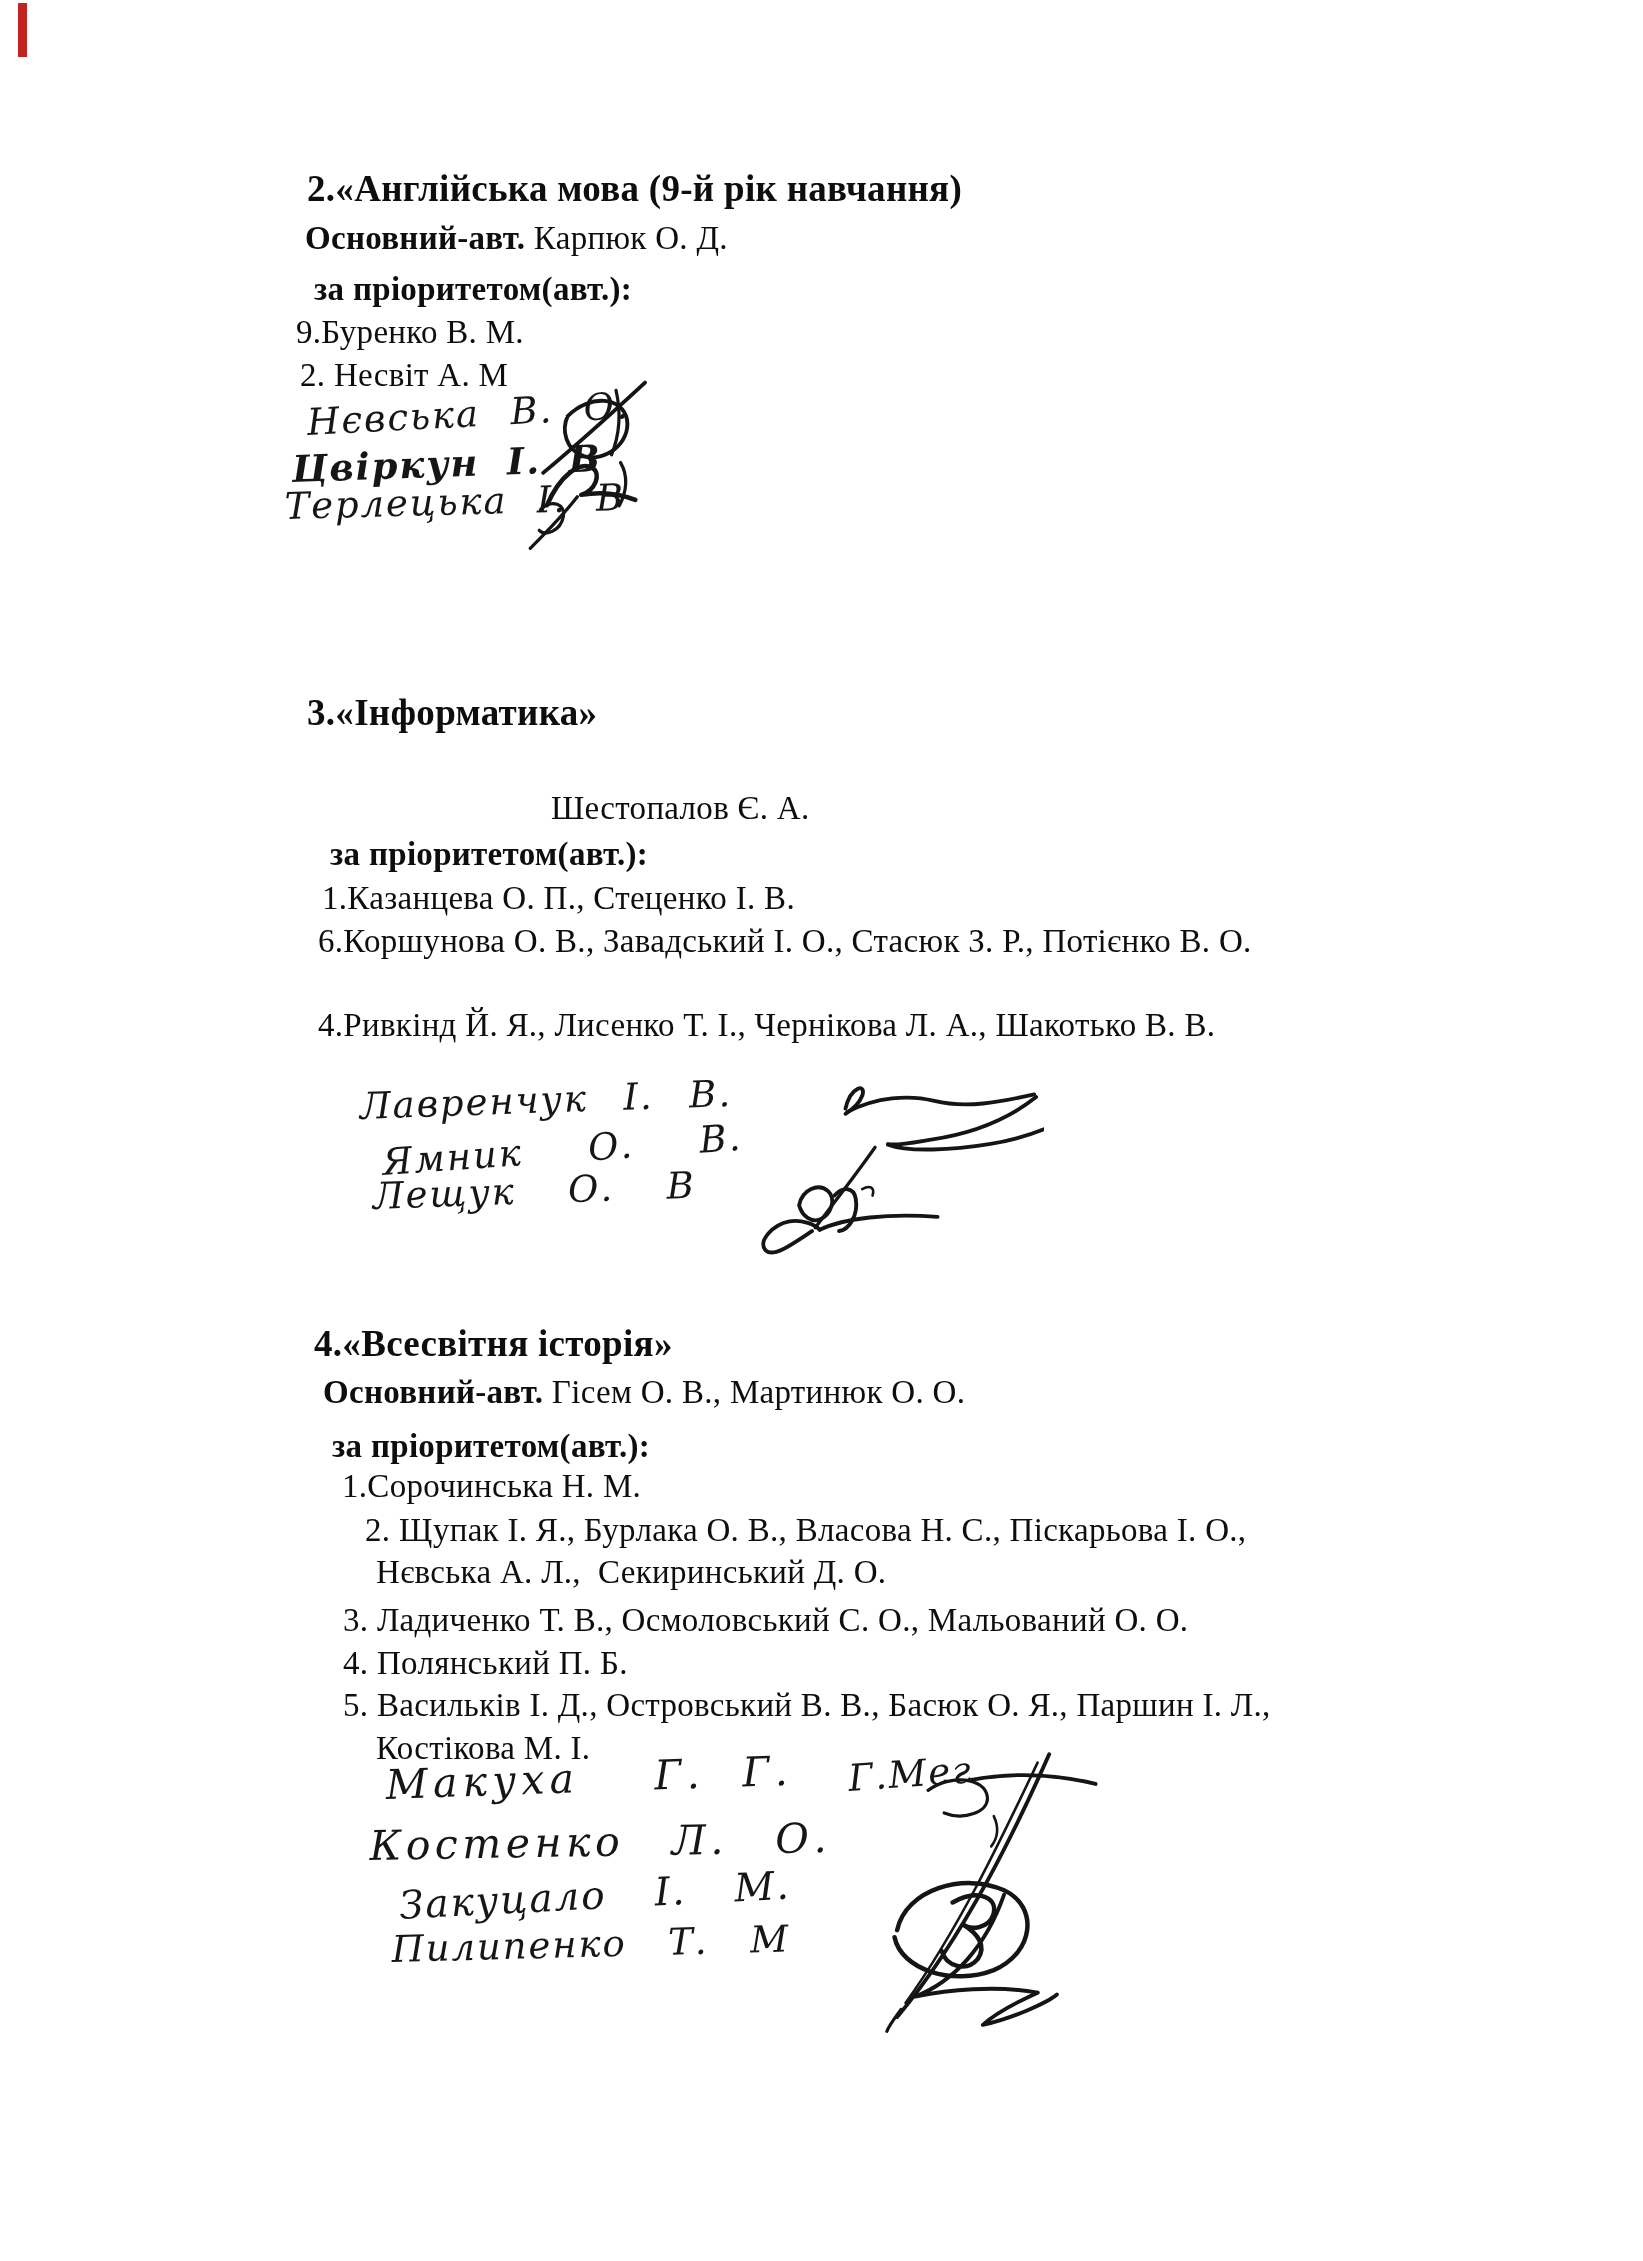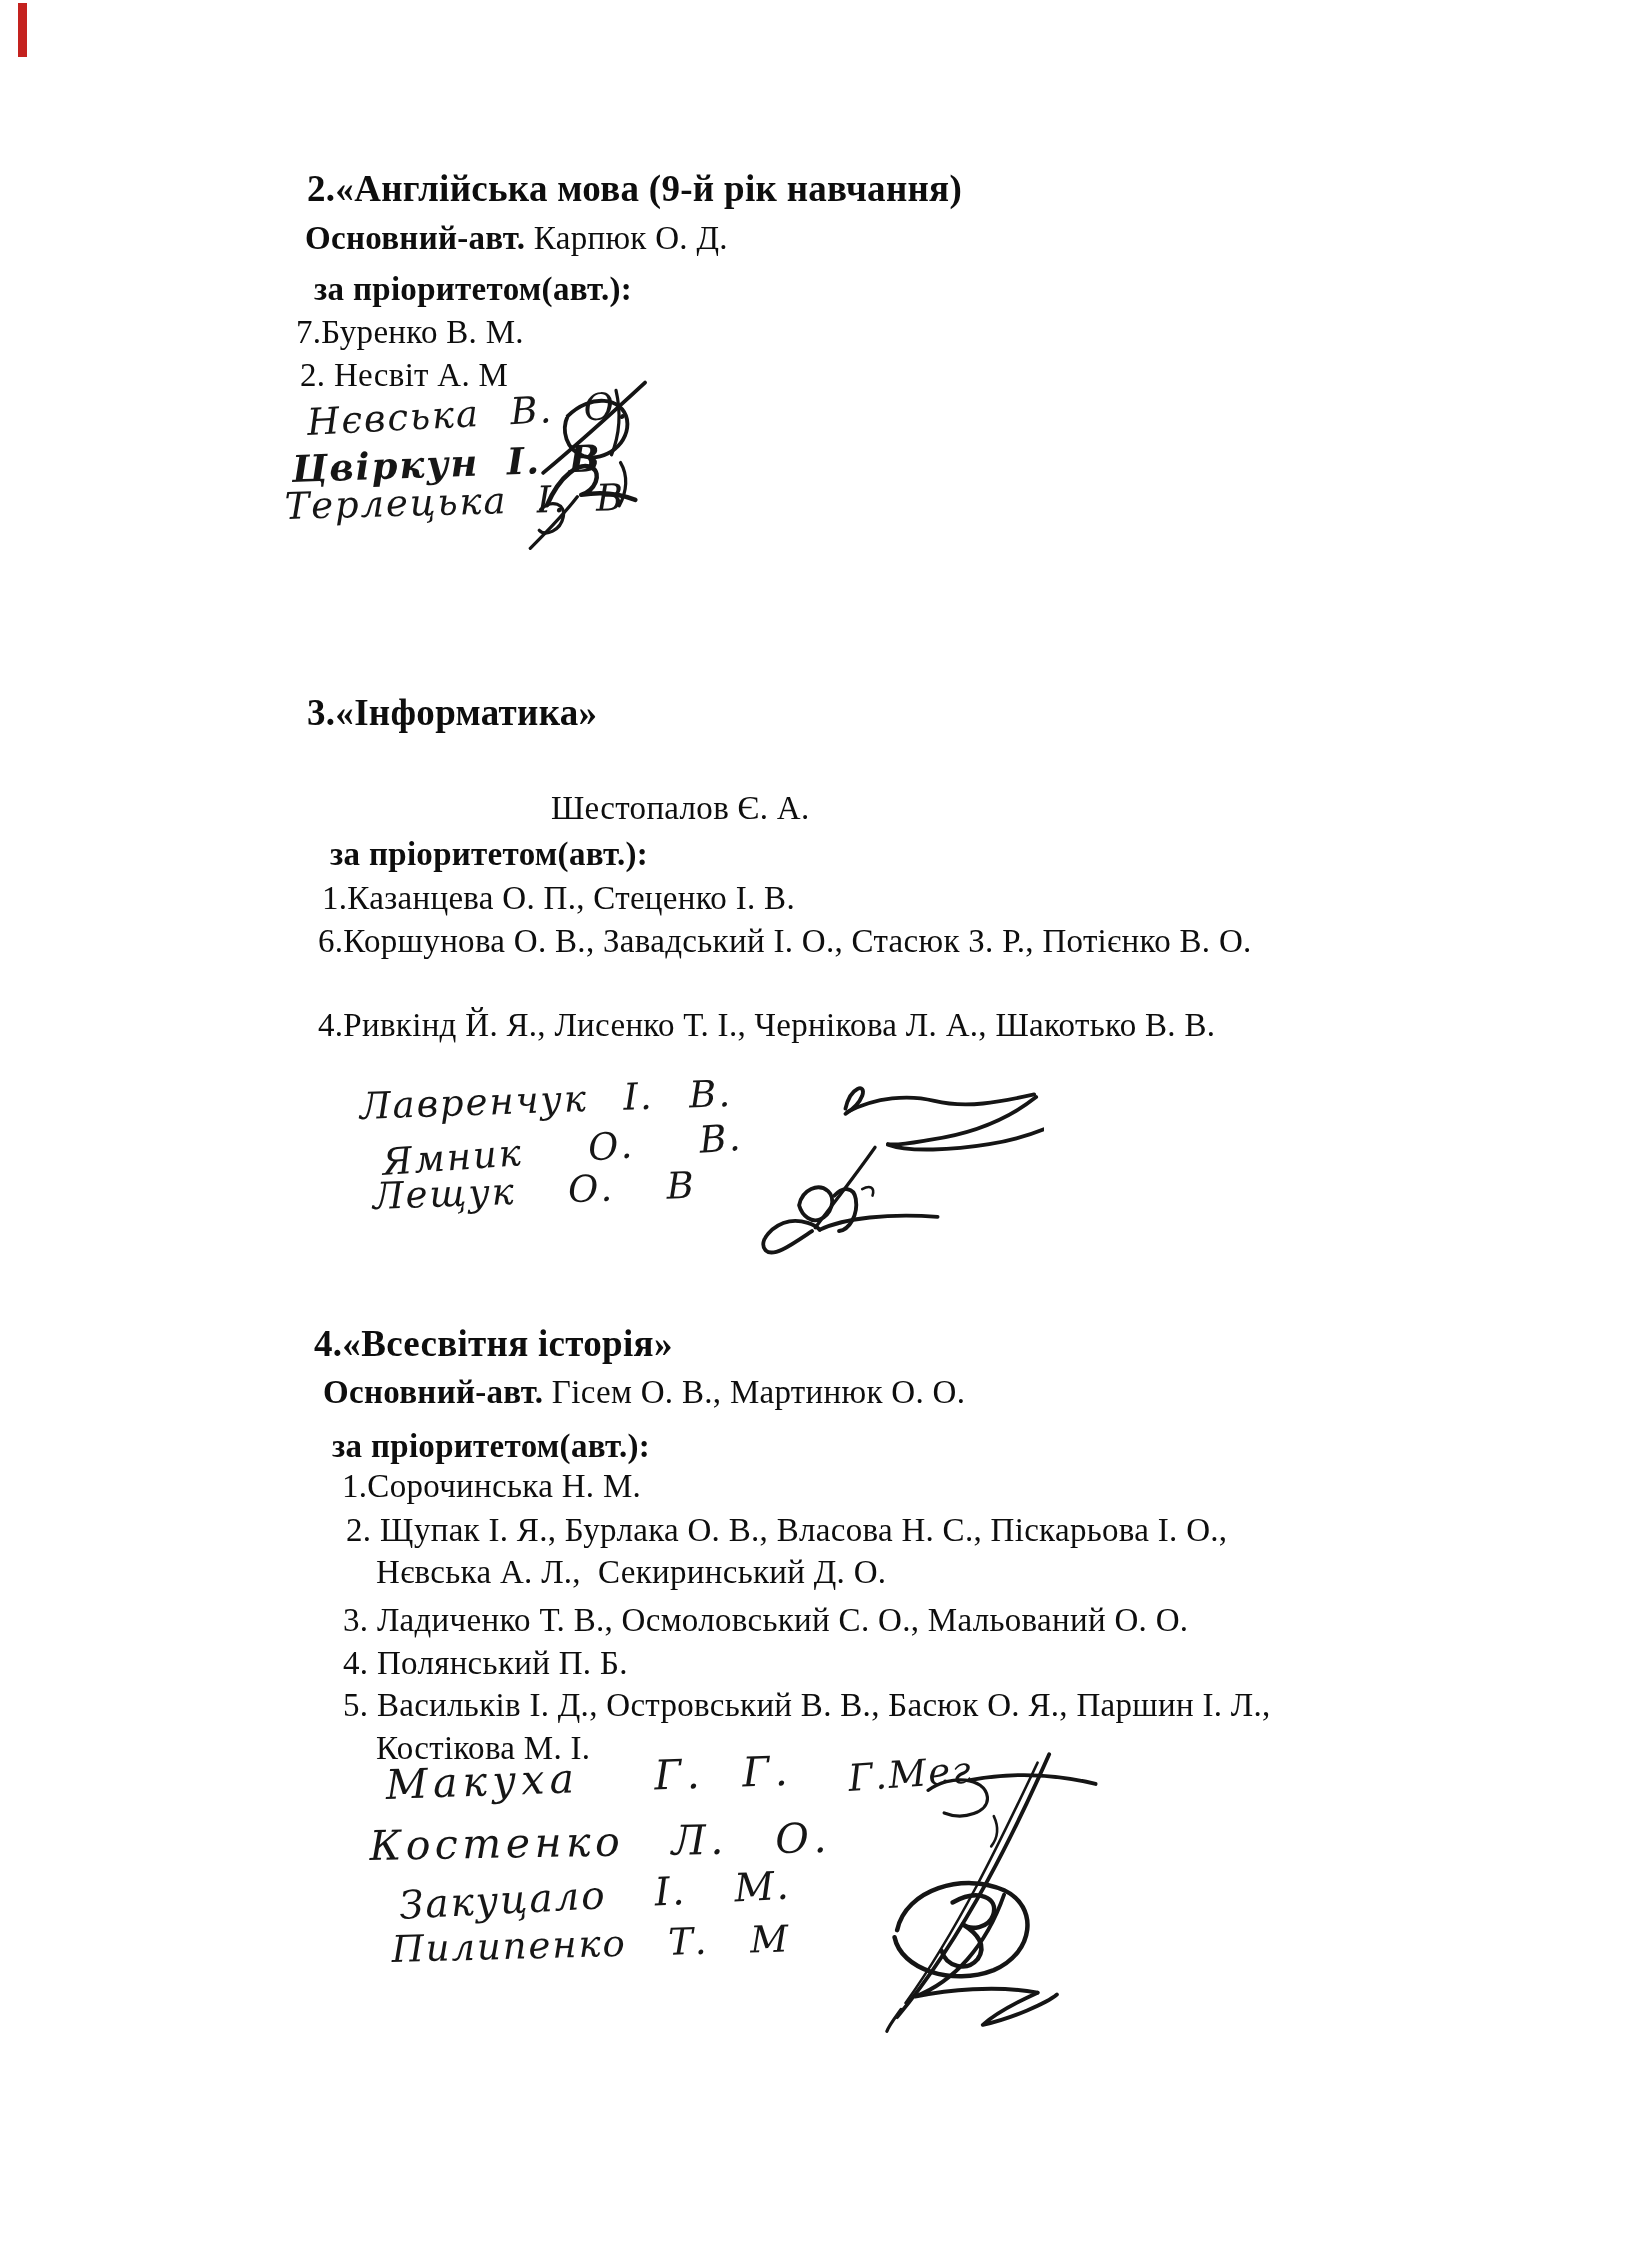--- a/index.html
+++ b/index.html
@@ -63,21 +63,21 @@
 <div id="page">
 
   <div class="red-mark" style="background: rgb(196, 34, 31);"></div>
 
   <div class="line h" style="left:307px; top:169px">2.«Англійська мова (9-й рік навчання)</div>
 
   <div class="line" style="left:305px; top:220px"><span class="b">Основний-авт.</span><span> </span><span>Карпюк О. Д.</span></div>
 
   <div class="line b" style="left:314px; top:271px">за пріоритетом(авт.):</div>
 
-  <div class="line" style="left:296px; top:314px">7.Буренко В. М.</div>
+  <div class="line" style="left:296px; top:314px">9.Буренко В. М.</div>
   <div class="line" style="left:300px; top:357px">2. Несвіт А. М</div>
 
   <span class="hw hw1" style="left:306px; top:401px; transform:rotate(-3deg); word-spacing:17px">Нєвська В. О.</span>
   <span class="hw hw1" style="left:291px; top:447px; transform:rotate(-2deg); font-weight:bold; word-spacing:13px">Цвіркун І. В</span>
   <span class="hw hw1" style="left:284px; top:485px; transform:rotate(-1.5deg); word-spacing:15.5px">Терлецька І. В</span>
 
   <svg class="flourish" style="left:516px; top:371px" width="142" height="187" viewBox="0 0 220 290">
     <path d="M200,18 C160,55 90,118 42,158" stroke-width="6"></path>
     <path d="M80,70 C115,35 165,40 172,75 C178,112 138,142 105,132 C77,122 70,92 80,70" stroke-width="6"></path>
     <path d="M155,30 C162,60 162,95 148,130" stroke-width="5"></path>
@@ -115,21 +115,21 @@
     <path d="M212,248 C250,230 320,222 395,228" stroke-width="6"></path>
   </svg>
 
   <div class="line h" style="left:314px; top:1324px">4.«Всесвітня історія»</div>
 
   <div class="line" style="left:323px; top:1374px"><span class="b">Основний-авт.</span><span> </span><span>Гісем О. В., Мартинюк О. О.</span></div>
 
   <div class="line b" style="left:332px; top:1428px">за пріоритетом(авт.):</div>
 
   <div class="line" style="left:342px; top:1468px">1.Сорочинська Н. М.</div>
-  <div class="line" style="left:346px; top:1512px">2. Щупак І. Я., Бурлака О. В., Власова Н. С., Піскарьова І. О.,</div>
+  <div class="line" style="left:365px; top:1512px">2. Щупак І. Я., Бурлака О. В., Власова Н. С., Піскарьова І. О.,</div>
   <div class="line" style="left:376px; top:1554px">Нєвська А. Л.,  Секиринський Д. О.</div>
   <div class="line" style="left:343px; top:1602px">3. Ладиченко Т. В., Осмоловський С. О., Мальований О. О.</div>
   <div class="line" style="left:343px; top:1645px">4. Полянський П. Б.</div>
   <div class="line" style="left:343px; top:1687px">5. Васильків І. Д., Островський В. В., Басюк О. Я., Паршин І. Л.,</div>
   <div class="line" style="left:376px; top:1730px">Костікова М. І.</div>
 
   <span class="hw hw3" style="left:385px; top:1761px; transform:rotate(-2deg); word-spacing:19.3px; letter-spacing:5.2px">Макуха  Г. Г.</span>
   <span class="hw hw2" style="left:847px; top:1757px; transform:rotate(-4deg)">Г.Мег</span>
   <span class="hw hw3" style="left:369px; top:1822px; transform:rotate(-1deg); word-spacing:30px; letter-spacing:4.5px">Костенко Л. О.</span>
   <span class="hw hw3" style="left:398px; top:1883px; transform:rotate(-3deg); word-spacing:34px; font-size:39px">Закуцало І. М.</span>

